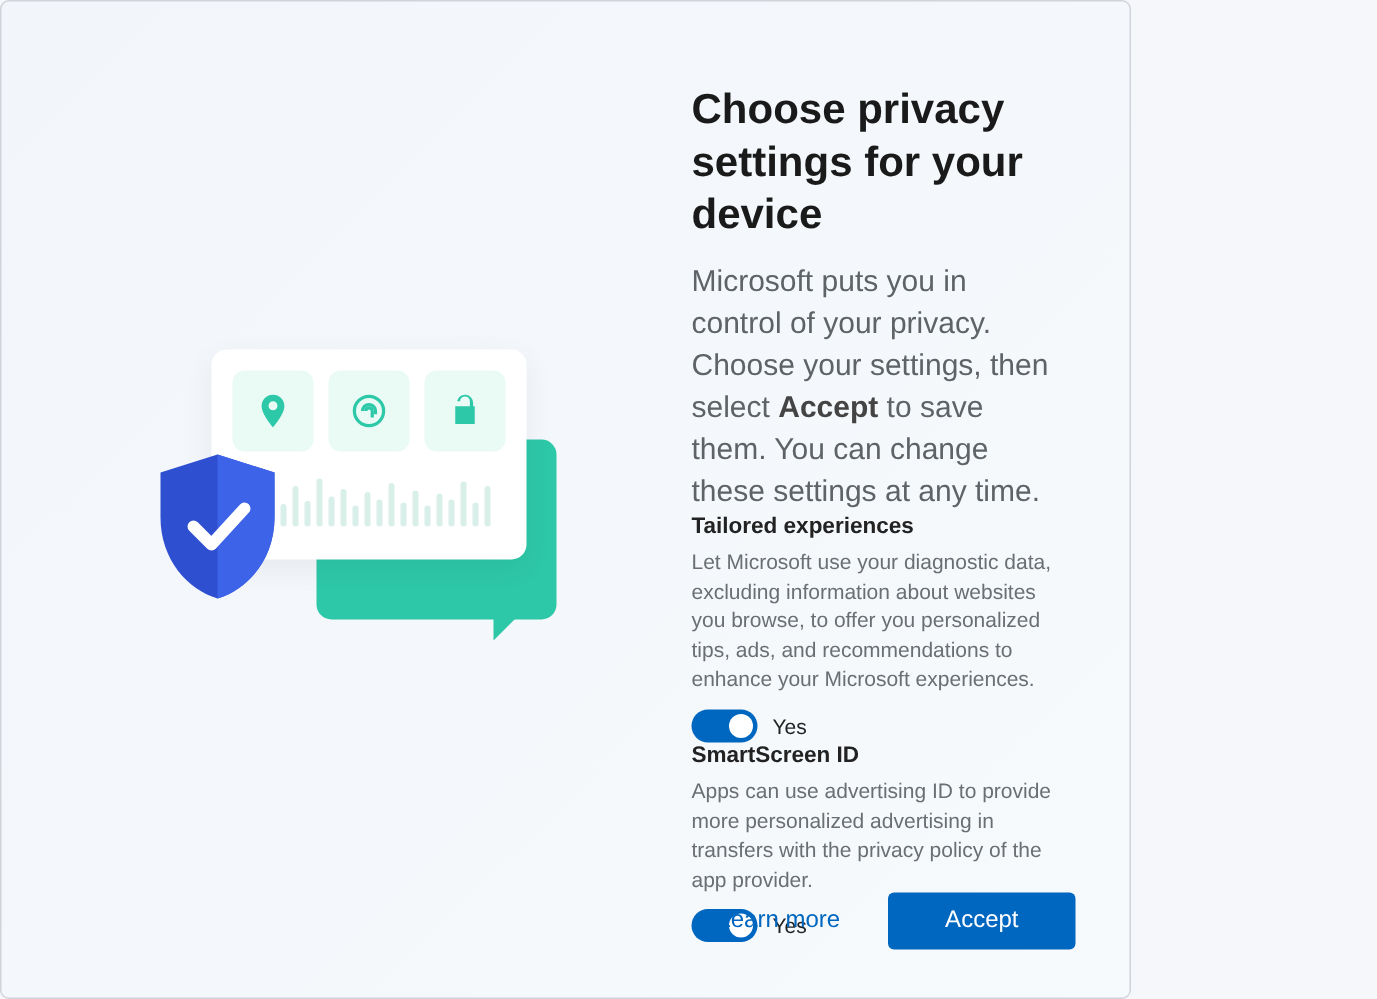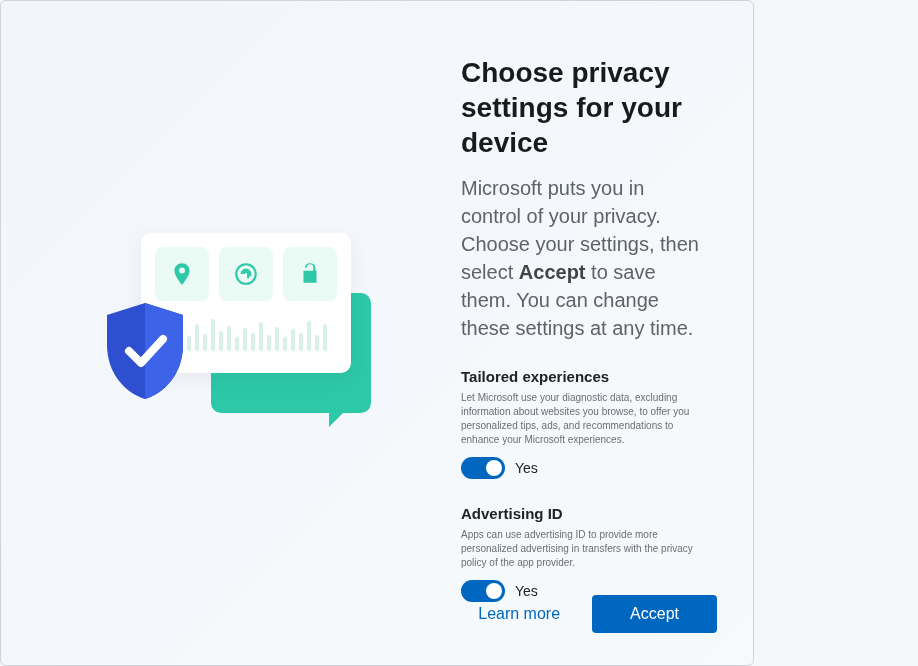--- a/index.html
+++ b/index.html
@@ -4,23 +4,23 @@
 <style>
   * { box-sizing: border-box; margin: 0; padding: 0; }
   html, body { width: 918px; height: 666px; font-family: "Segoe UI", Arial, sans-serif; background: #f5f7fb; }
   .window { width: 754px; height: 666px; background: linear-gradient(135deg,#f2f6fb 0%,#f6fafc 100%); border: 1px solid #d0d4da; border-radius: 6px; position: relative; overflow: hidden; }
   .content { display: flex; height: 100%; }
   .left { flex: 0 0 460px; display: flex; align-items: center; justify-content: center; }
   .right { flex: 1 1 auto; padding: 54px 48px 0 0; display: flex; flex-direction: column; }
   .heading { font-size: 28px; font-weight: 600; color: #1a1a1a; line-height: 1.25; margin-bottom: 14px; }
   .intro { font-size: 20px; color: #5e6368; line-height: 1.4; }
   .intro b { font-weight: 600; color: #444; }
-  .section { margin-top: 26px; }
+  .section { }
   .sect-title { font-size: 15px; font-weight: 600; color: #222; margin-bottom: 6px; }
-  .sect-desc { font-size: 10px; color: #6a6f74; line-height: 1.4; }
+  .sect-desc { font-size: 14px; color: #6a6f74; line-height: 1.4; }
   .toggle-row { display: flex; align-items: center; margin-top: 10px; }
   .toggle { width: 44px; height: 22px; border-radius: 11px; background: #0067c0; position: relative; cursor: pointer; flex: 0 0 44px; }
   .toggle .knob { position: absolute; right: 3px; top: 3px; width: 16px; height: 16px; border-radius: 50%; background: #fff; }
   .toggle-label { margin-left: 10px; font-size: 14px; color: #222; }
   .footnote { margin-top: 34px; font-size: 14.5px; color: #222; line-height: 1.4; }
   .footnote b { font-weight: 600; }
   .actions { position: absolute; right: 36px; bottom: 32px; display: flex; align-items: center; gap: 32px; }
   .link-btn { color: #0067c0; font-size: 16px; background: none; border: none; cursor: pointer; }
   .primary-btn { background: #0067c0; color: #fff; font-size: 16px; border: none; padding: 10px 38px; border-radius: 4px; cursor: pointer; }
   
@@ -107,21 +107,21 @@
       <div class="sect-desc">Let Microsoft use your diagnostic data, excluding information about websites you browse, to offer you personalized tips, ads, and recommendations to enhance your Microsoft experiences.</div>
       <div class="toggle-row">
         <div class="toggle">
               <div class="knob"></div>
             </div>
         <div class="toggle-label">Yes</div>
       </div>
     </div>
 
     <div class="section">
-      <div class="sect-title">Advertising ID</div>
+      <div class="sect-title">SmartScreen ID</div>
       <div class="sect-desc">Apps can use advertising ID to provide more personalized advertising in transfers with the privacy policy of the app provider.</div>
       <div class="toggle-row">
         <div class="toggle">
               <div class="knob"></div>
             </div>
         <div class="toggle-label">Yes</div>
       </div>
     </div>
 
   </div>

